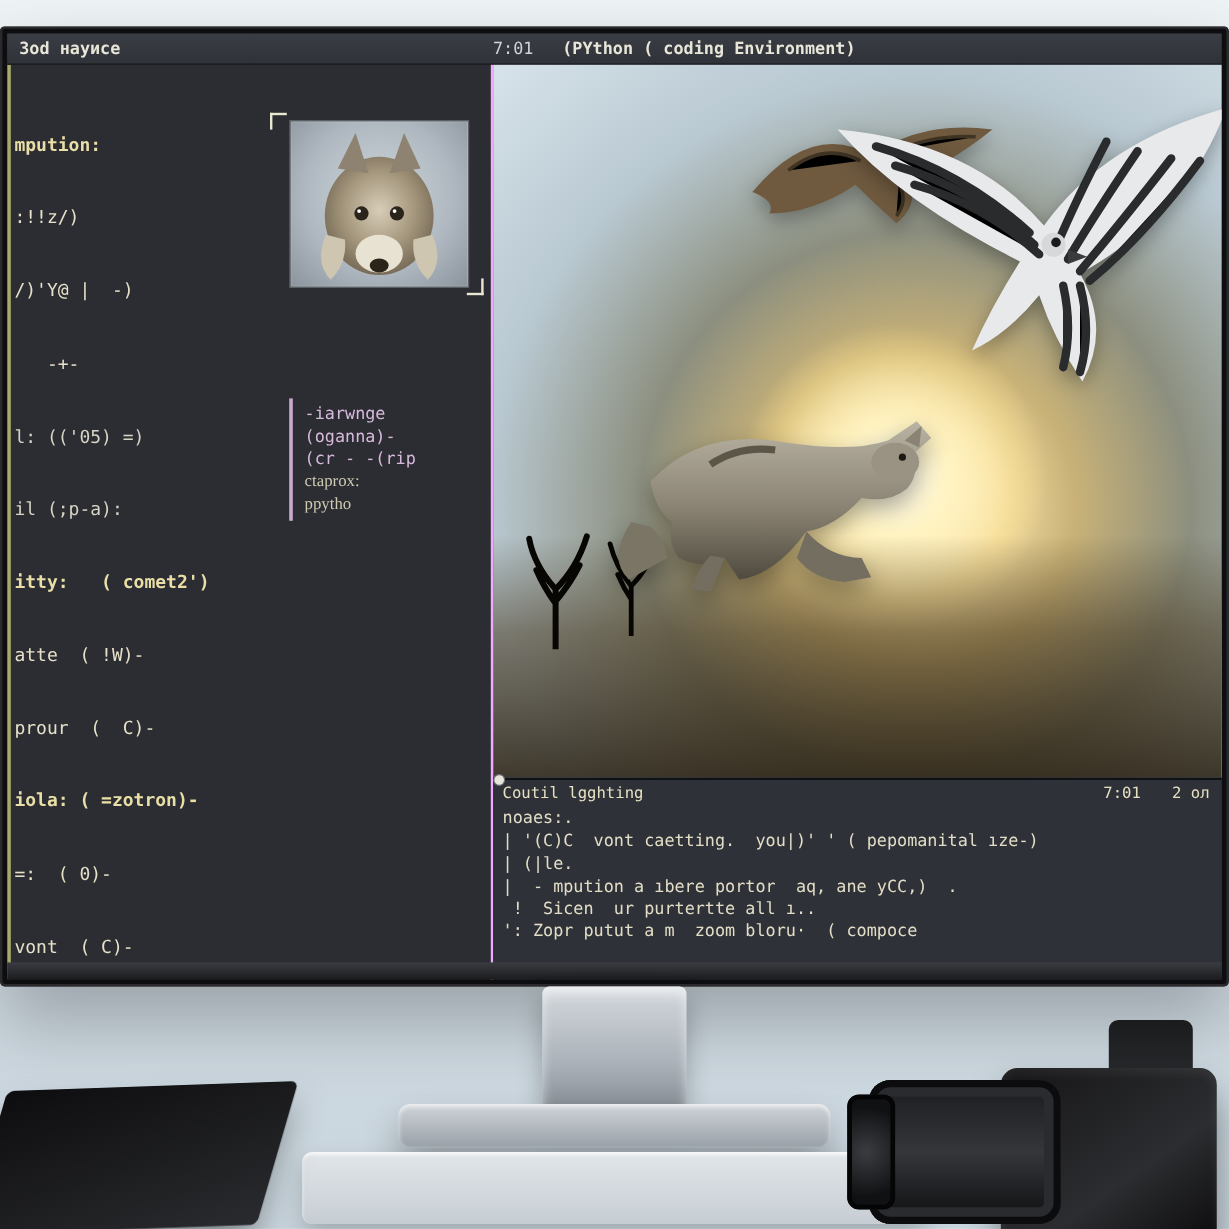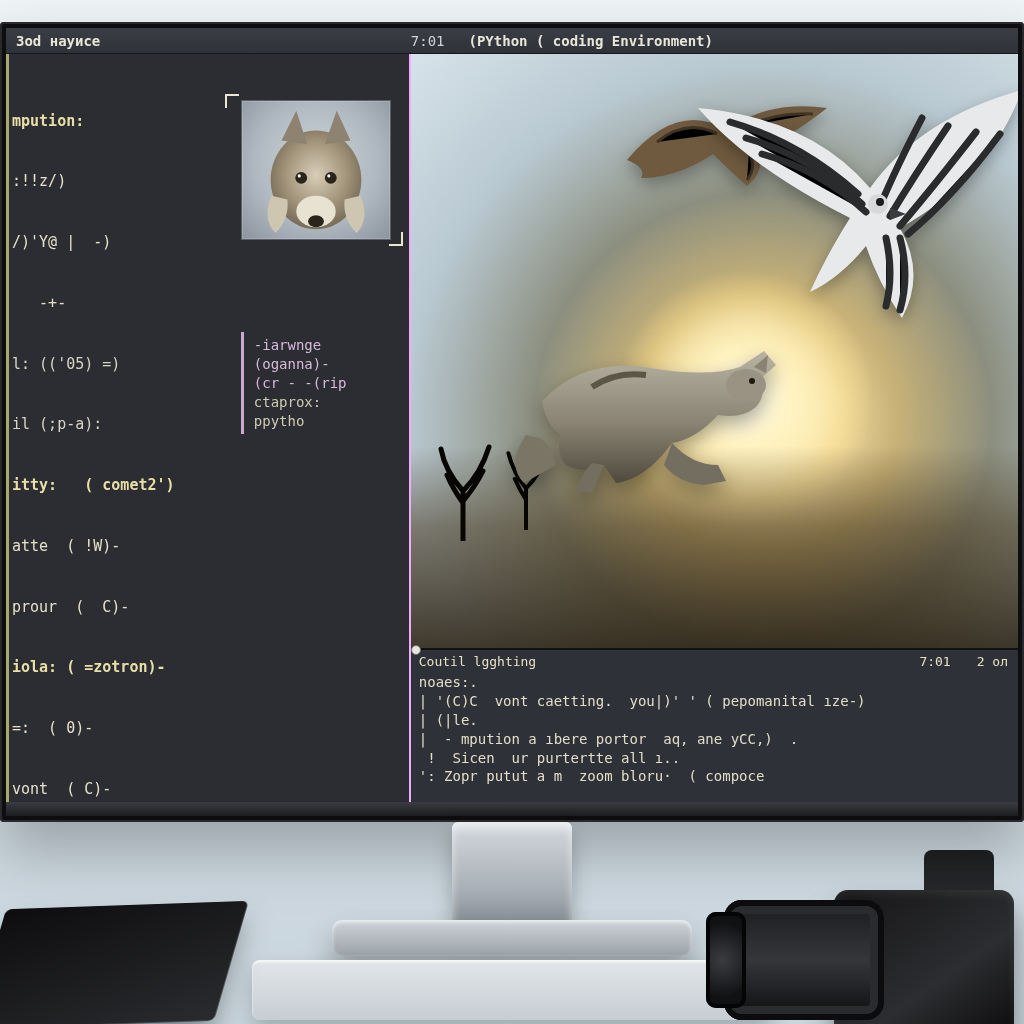--- a/index.html
+++ b/index.html
@@ -107,21 +107,21 @@
   .thumb-bracket.tl { top:40px; right:170px; width:14px; height:14px; border-right:none; border-bottom:none;}
   .thumb-bracket.br { top:178px; right:6px;  width:14px; height:14px; border-left:none;  border-top:none;}
 
   
   .annot {
     position:absolute; top:234px; right:18px; width:150px;
     border-left:3px solid #caa9cf; padding:4px 6px 4px 10px;
     color:#d7b9dc; font-size:14px; line-height:1.35;margin-top:44px;
   }
   .annot .row { color:#d7b9dc; }
-  .annot .row.alt { color:#cfcab2; }
+  .annot .row.alt { color:#cfcab2;font-family:Liberation Serif, serif; }
 
   
   .console {
     height:168px; background:#2f3138; border-top:2px solid #101114;
     color:#e2ddc6; font-size:14px; padding:4px 10px 8px 8px;
     position:relative;
   }
   .console .hdr {
     display:flex; align-items:center; gap:26px; color:#e7e1c3; font-weight:400;
     font-size:13px; margin-bottom:4px;

